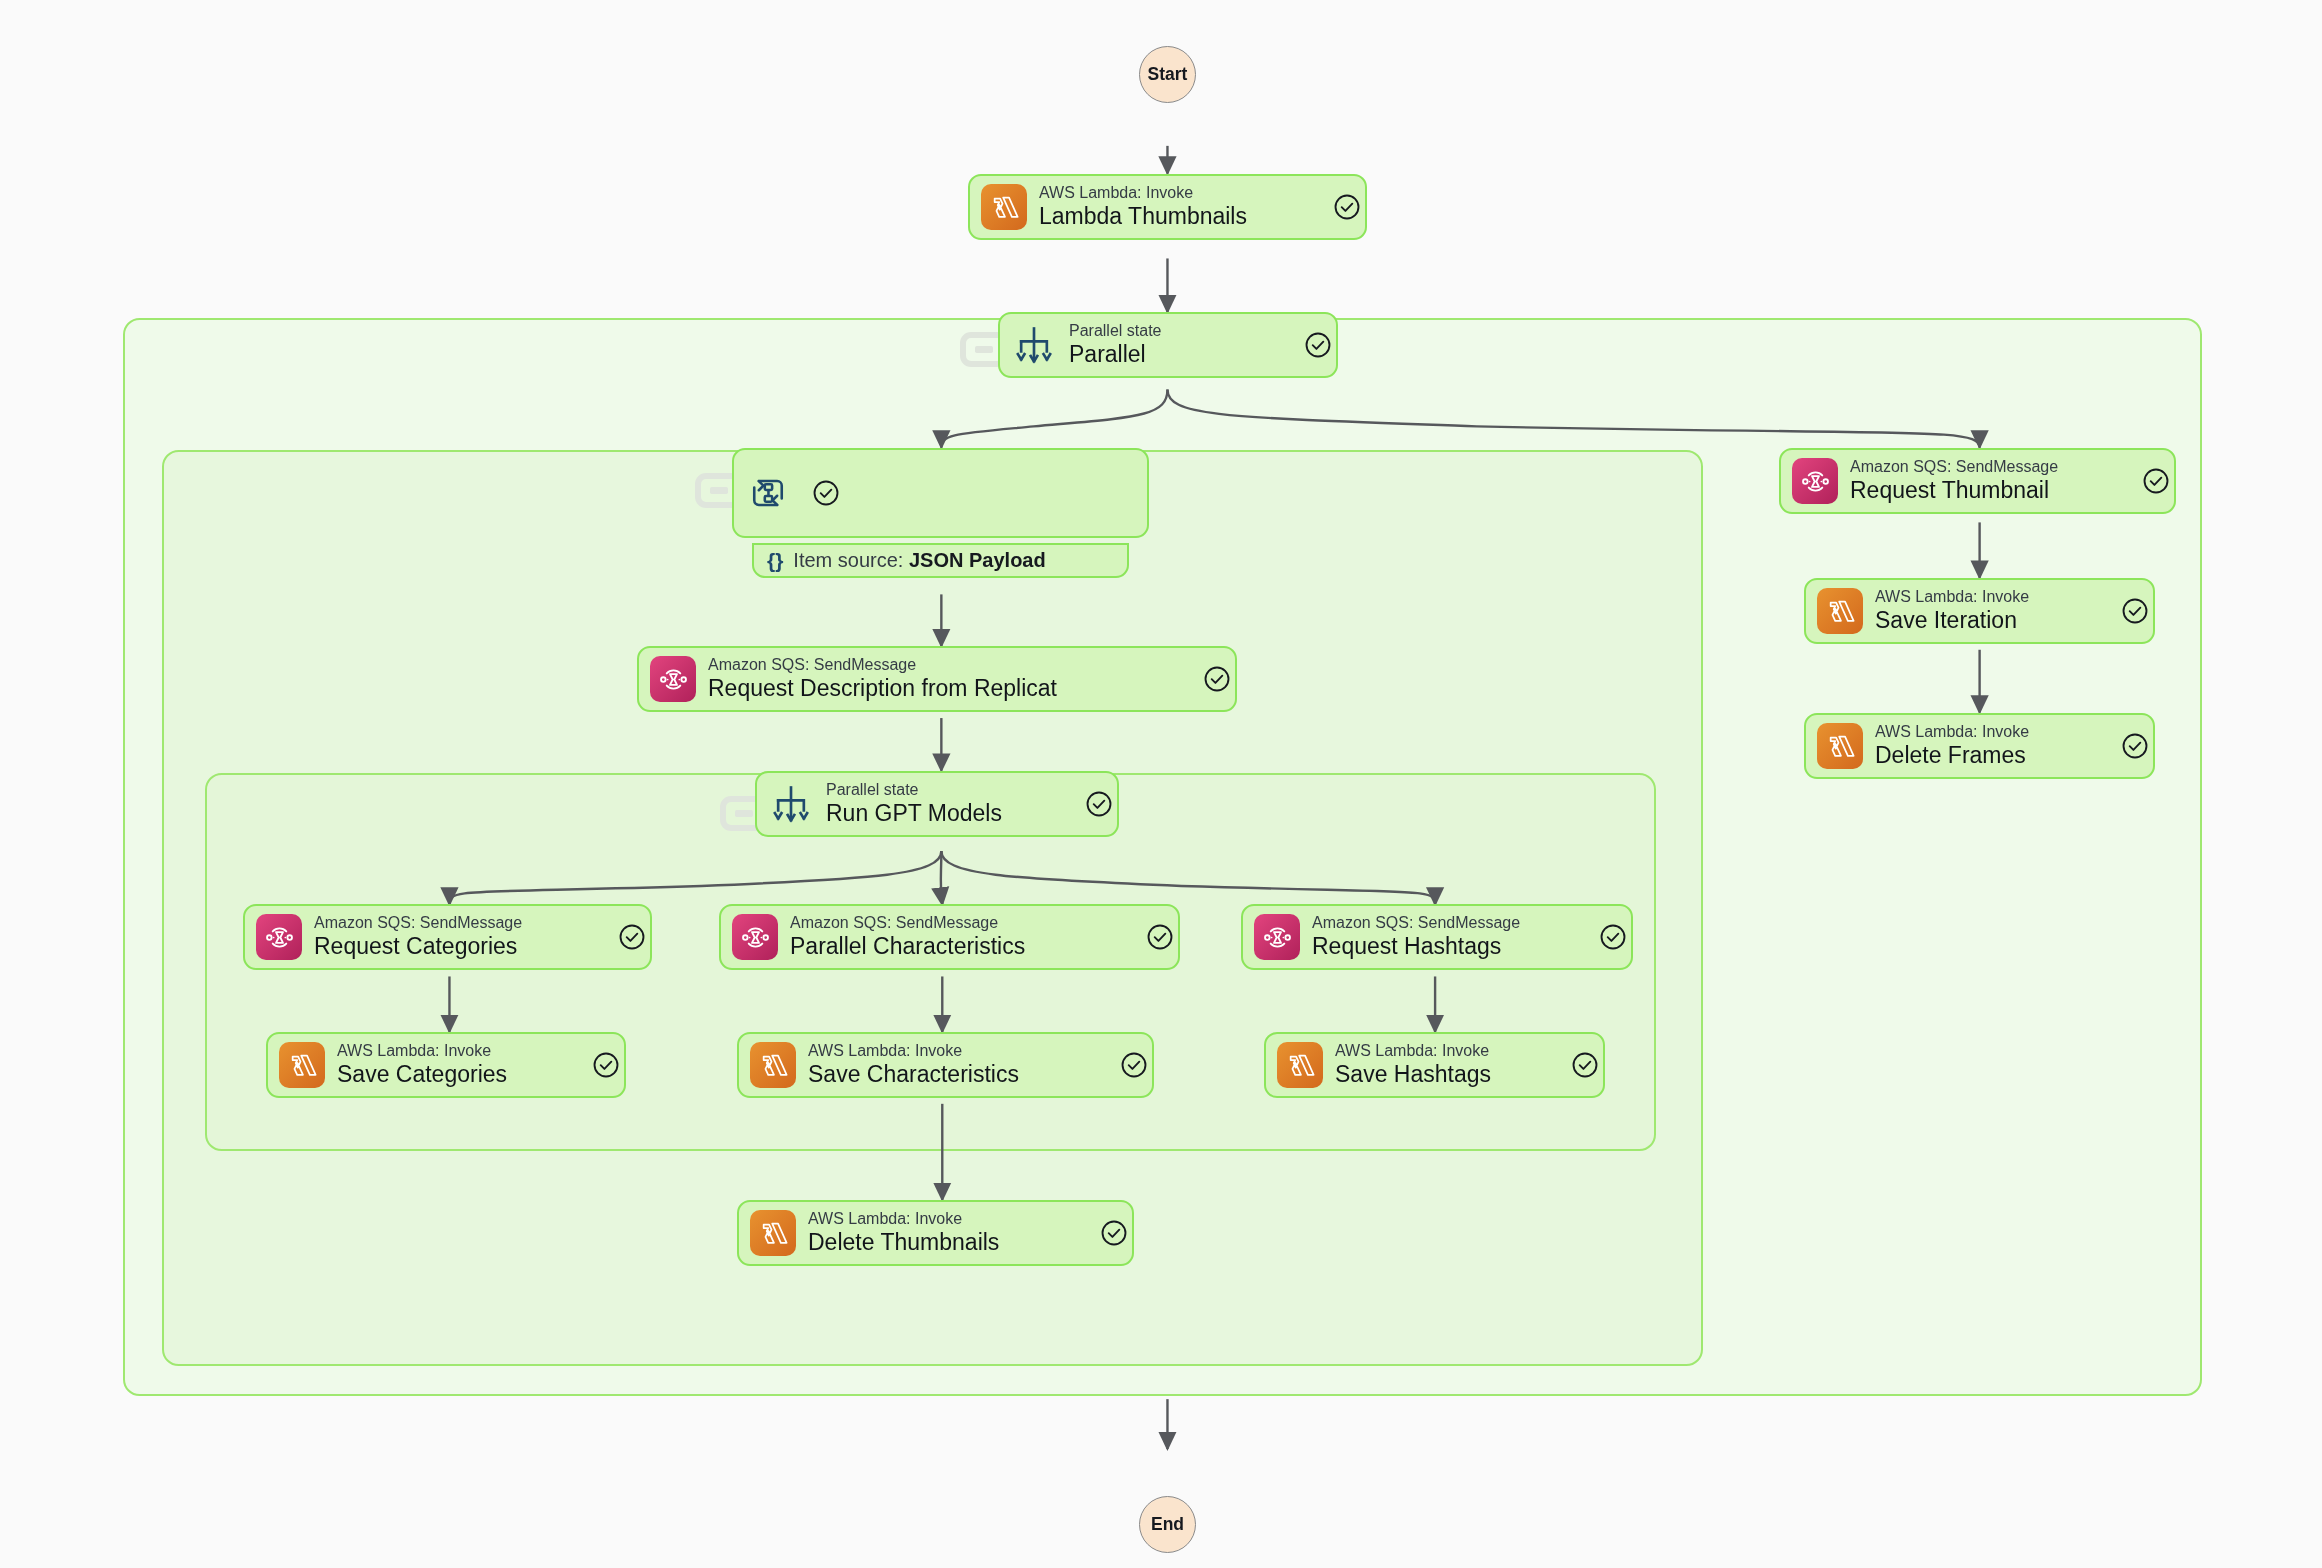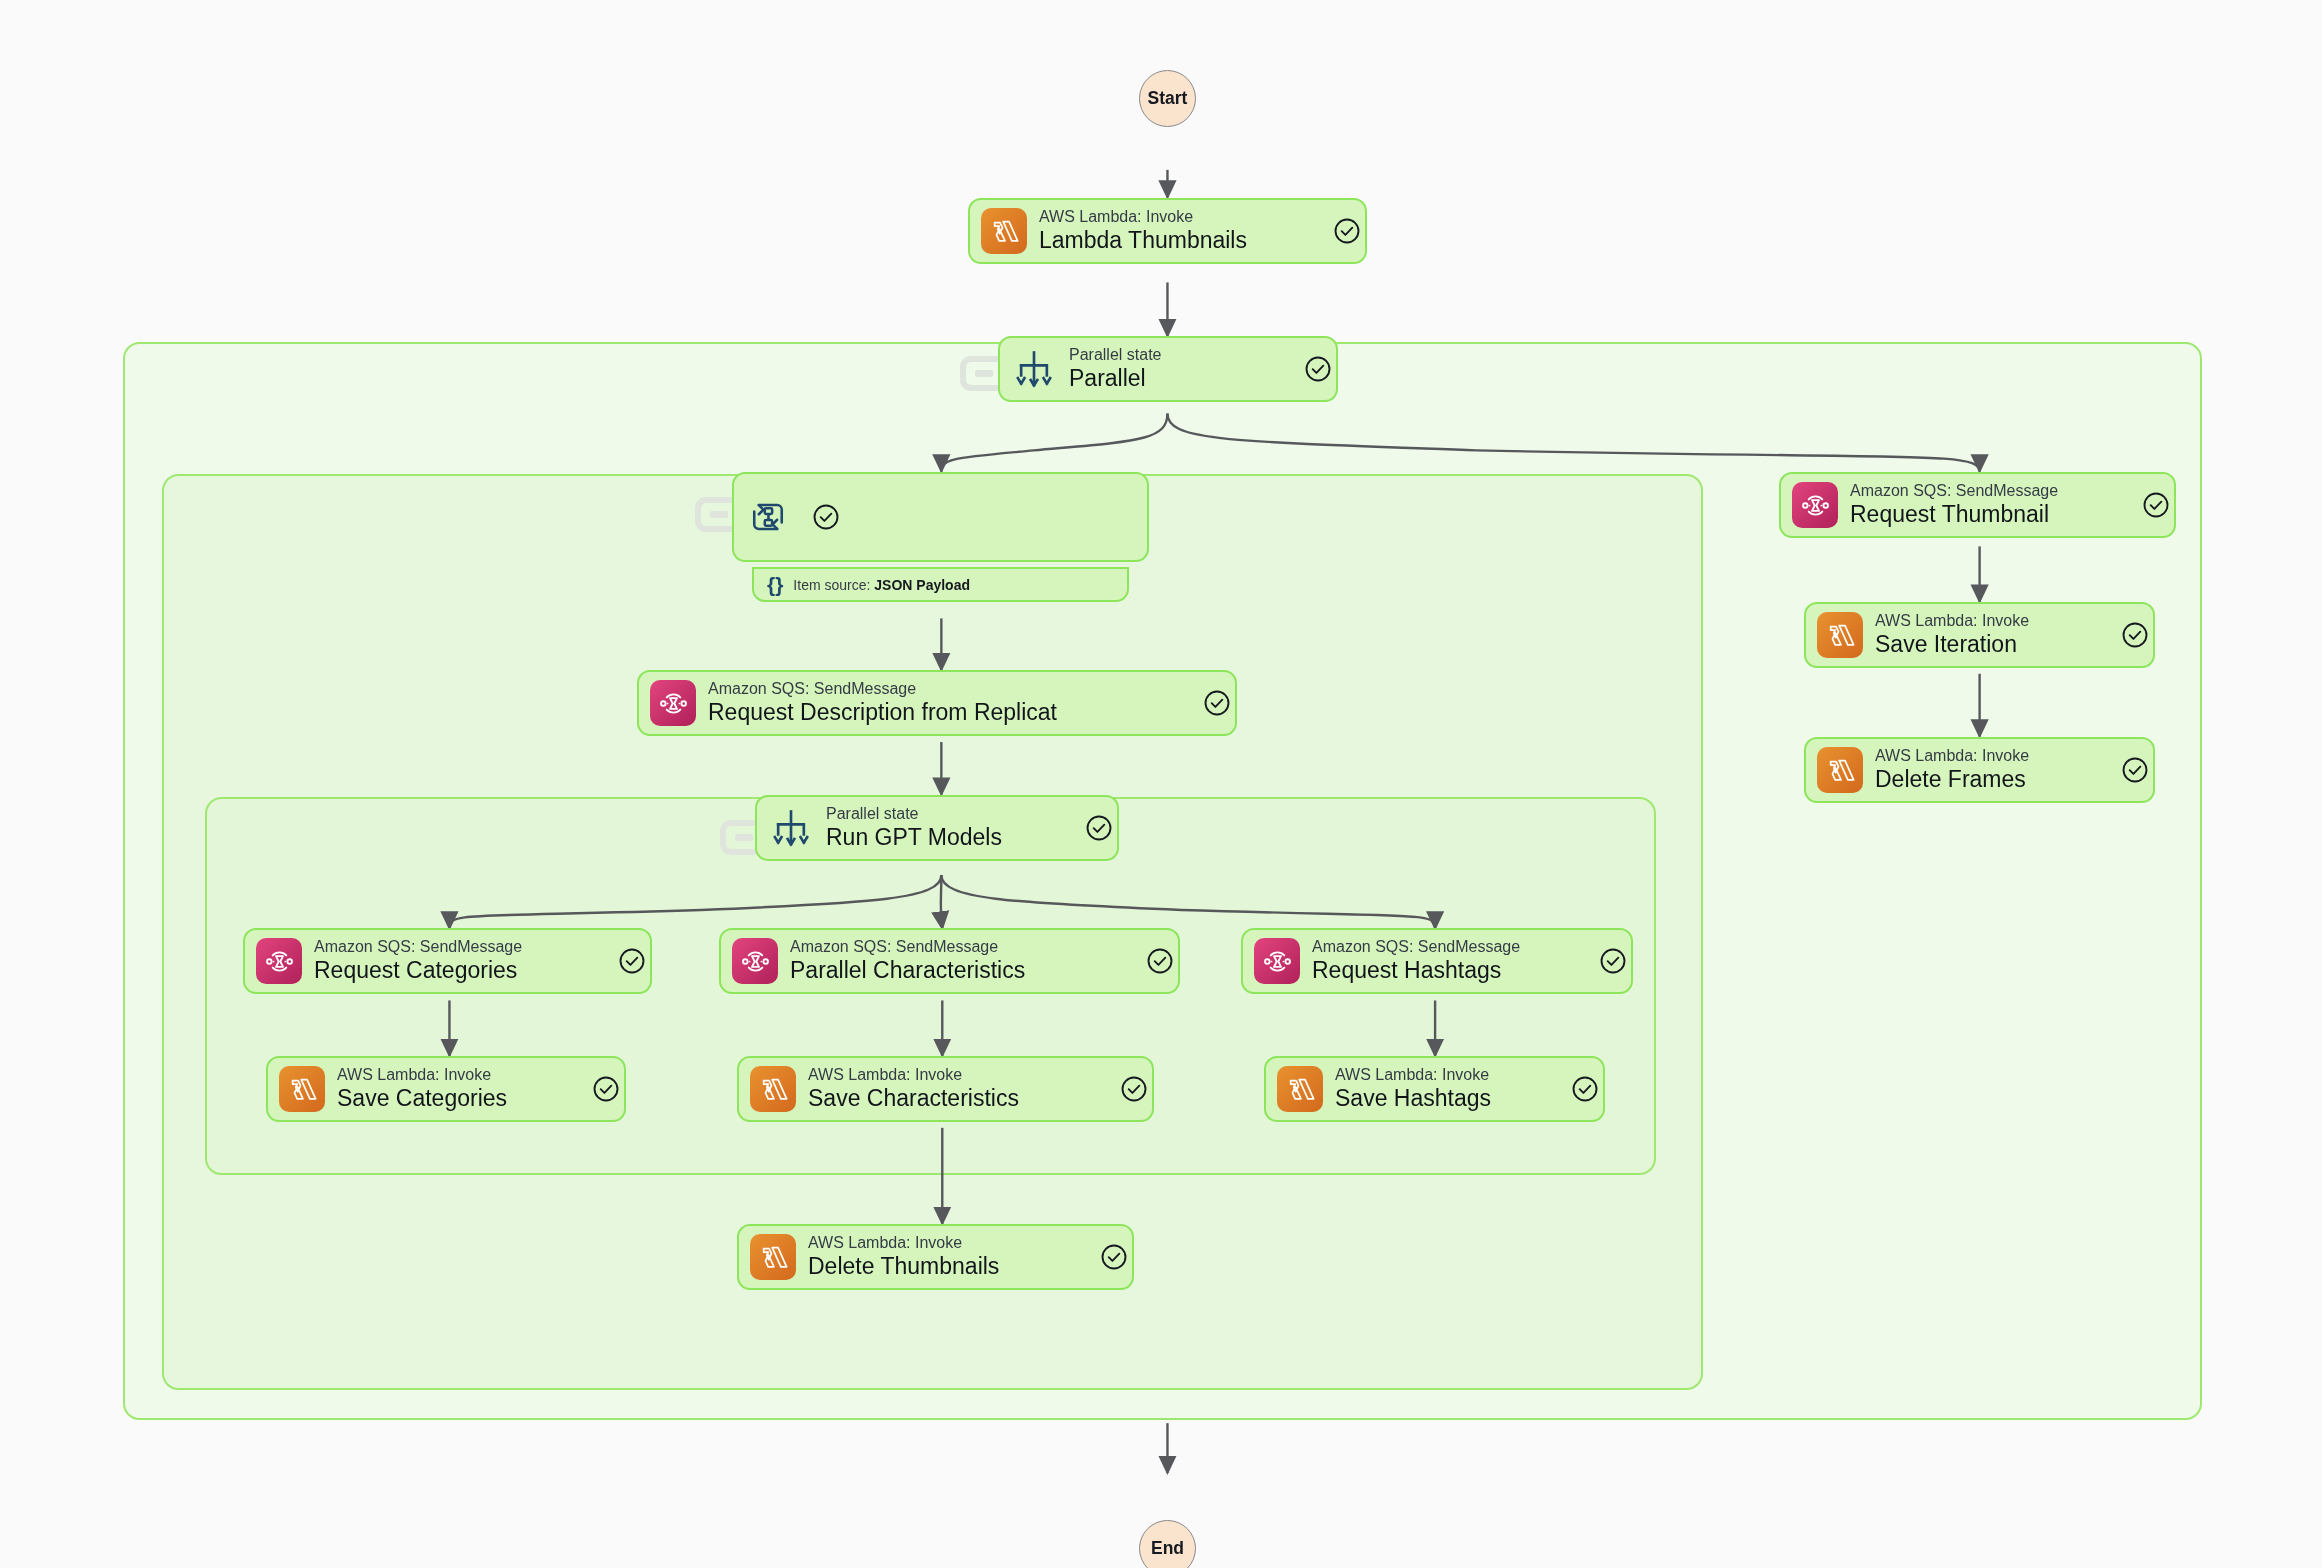--- a/index.html
+++ b/index.html
@@ -2,21 +2,21 @@
 <html style="font-size:14.8px"><head>
 <meta charset="utf-8">
 <style>
   html,body{margin:0;padding:0;}
   body{
     width:2322px;height:1569px;
     background:#fafafa;
     font-family:"Liberation Sans","DejaVu Sans",sans-serif;
     overflow:hidden;
   }
-  #canvas{position:relative;width:2322px;height:1537px;margin-top:24px;}
+  #canvas{position:relative;width:2322px;height:1537px;}
 
   
   #edges{position:absolute;left:0;top:0;width:2322px;height:1569px;pointer-events:none;}
 
   
   .group{
     position:absolute;
     border:2.8px solid #9fe870;
     border-radius:16.6px;
     box-sizing:border-box;
@@ -80,21 +80,21 @@
     position:absolute;
     background:#d6f5bd;
     border:2.3px solid #8ce55a;
     border-radius:0 0 13px 13px;
     box-sizing:border-box;
     display:flex;align-items:center;
     padding:0 13px 0 13px;
     height:35px;
   }
   .map-foot .braces{font-size:21px;color:#1f4a6d;font-weight:700;margin-right:10px;line-height:1;}
-  .map-foot .ftext{font-size:14px;color:#353b45;white-space:nowrap;text-align:center;}
+  .map-foot .ftext{font-size:20px;color:#353b45;white-space:nowrap;text-align:center;}
   .map-foot .ftext b{font-weight:700;color:#16191f;}
 </style>
 </head>
 <body>
 
 <div id="canvas">
 
   <div class="group lvl1" style="left:123px;top:318px;width:2079px;height:1078px;"></div>
   <div class="group lvl2" style="left:162px;top:450px;width:1541px;height:916px;"></div>
   <div class="group lvl3" style="left:205px;top:773px;width:1451px;height:378px;"></div>

